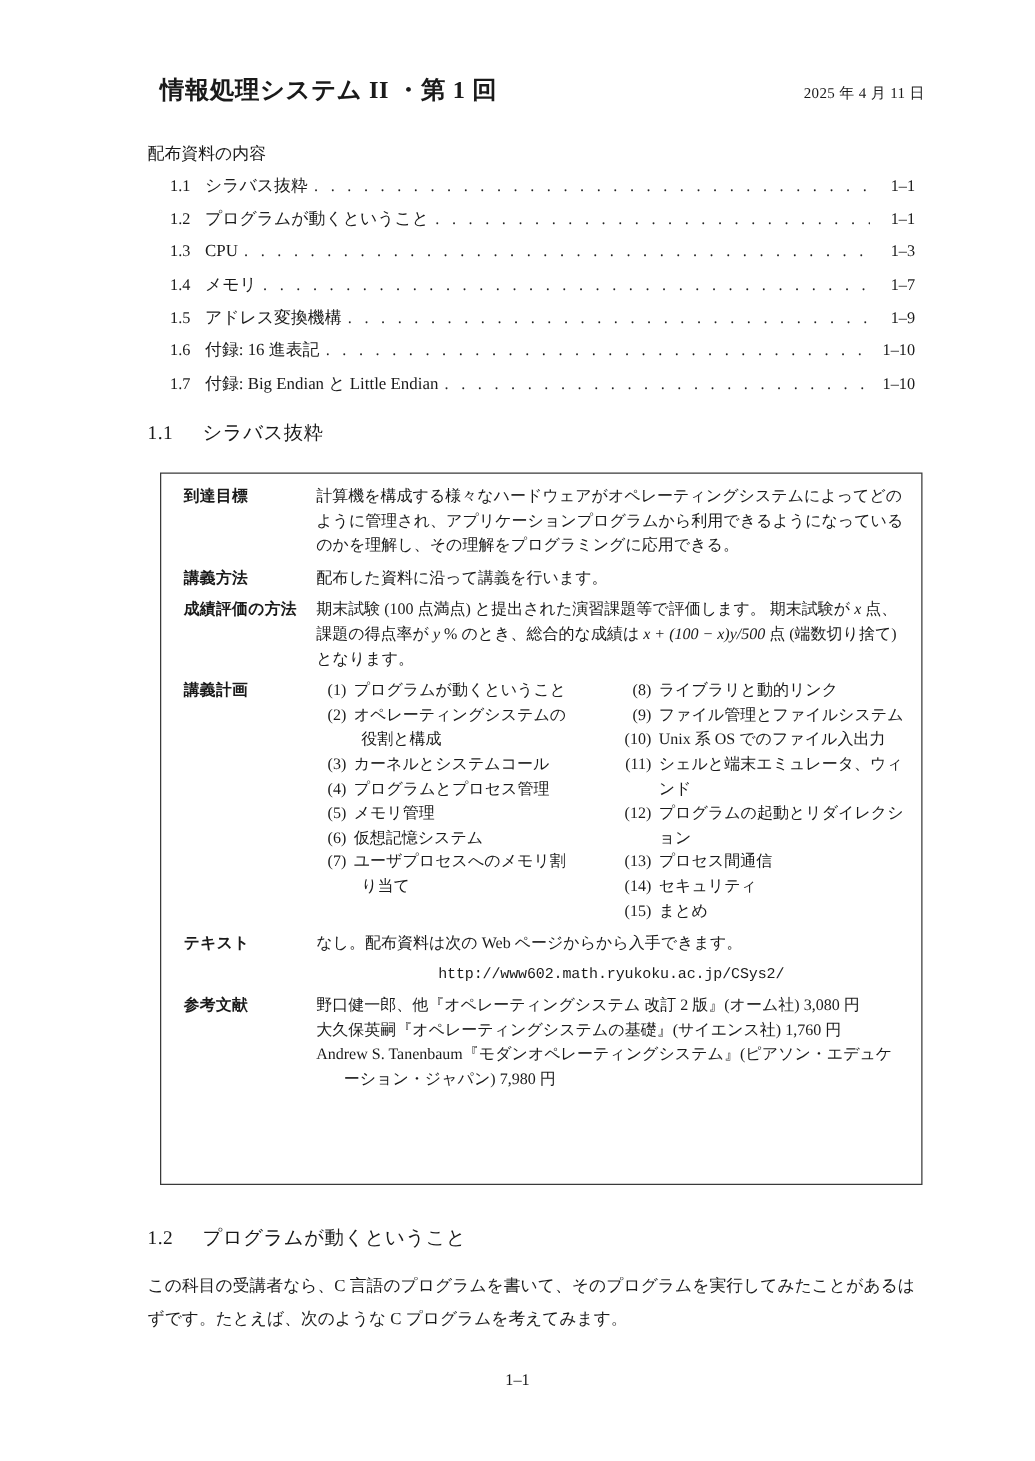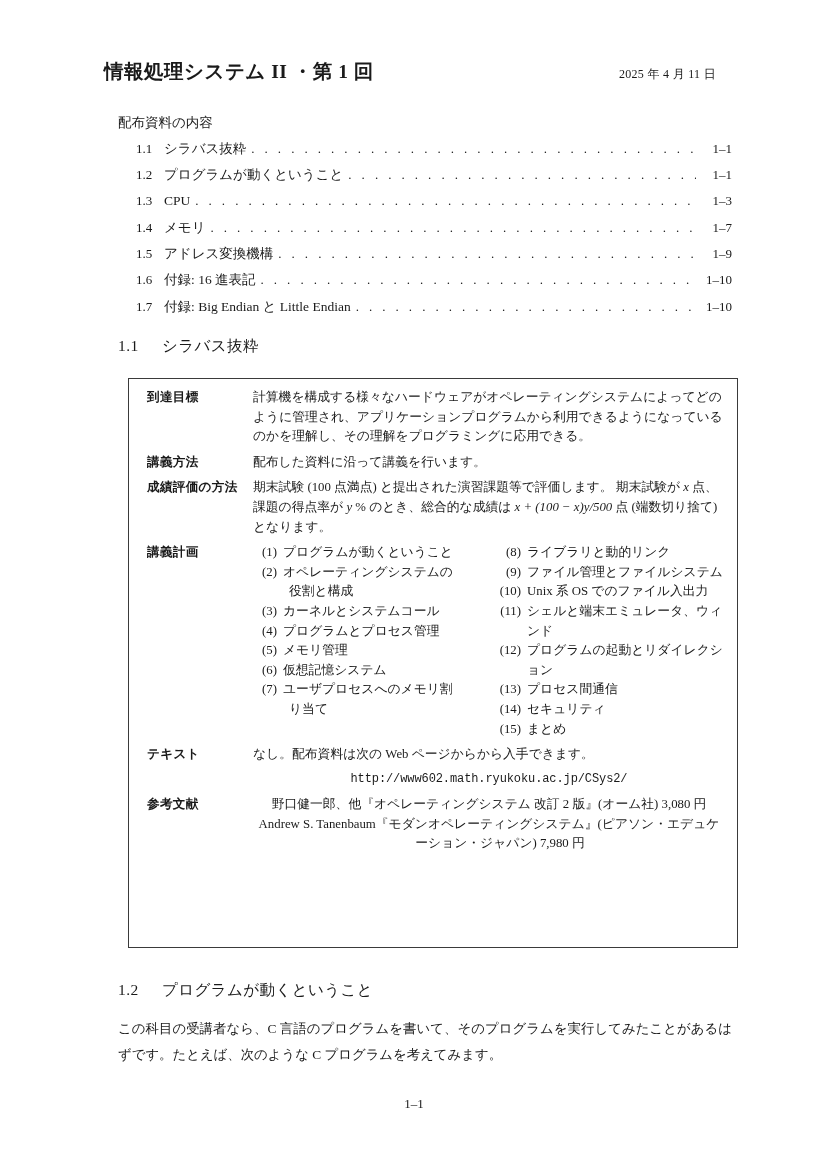--- a/index.html
+++ b/index.html
@@ -17,21 +17,21 @@
     height: 1169px;
     margin: 0 auto;
     background: #ffffff;
     box-sizing: border-box;
     overflow: hidden;
   }
 
   
   .header {
     position: absolute;
-    left: 104px;
+    left: 128px;
     top: 58px;
     width: 612px;
     display: flex;
     align-items: baseline;
     justify-content: space-between;
   }
   .doc-title {
     font-size: 19.5px;
     font-weight: bold;
     letter-spacing: 0.5px;
@@ -163,21 +163,21 @@
     flex: 0 0 30px;
     width: 30px;
     text-align: right;
     padding-right: 6px;
     box-sizing: border-box;
   }
   .plan-txt { flex: 1 1 auto; }
   .plan-cont { padding-left: 36px; }
 
   .ref-line { margin: 0; }
-  .ref-hang { padding-left: 22px; text-indent: -22px; text-align: center; }
+  .ref-hang { padding-left: 22px; text-indent: -22px; }
 
   
   .body-para {
     position: absolute;
     left: 118px;
     top: 1016px;
     width: 614px;
     font-size: 13.4px;
     line-height: 26px;
     text-align: justify;
@@ -368,20 +368,21 @@
       <div class="sbody">
         <p>なし。配布資料は次の Web ページからから入手できます。</p>
         <p class="url-line">http://www602.math.ryukoku.ac.jp/CSys2/</p>
       </div>
     </div>
 
     <div class="srow">
       <div class="slabel">参考文献</div>
       <div class="sbody">
         <p class="ref-line ref-hang">野口健一郎、他『オペレーティングシステム 改訂 2 版』(オーム社) 3,080 円</p>
+        <p class="ref-line ref-hang">大久保英嗣『オペレーティングシステムの基礎』(サイエンス社) 1,760 円</p>
         <p class="ref-line ref-hang">Andrew S. Tanenbaum『モダンオペレーティングシステム』(ピアソン・エデュケーション・ジャパン) 7,980 円</p>
       </div>
     </div>
 
   </div>
 
   <div class="sec-heading" id="sec-1-2">
     <span class="sec-no">1.2</span><span>プログラムが動くということ</span>
   </div>
 

